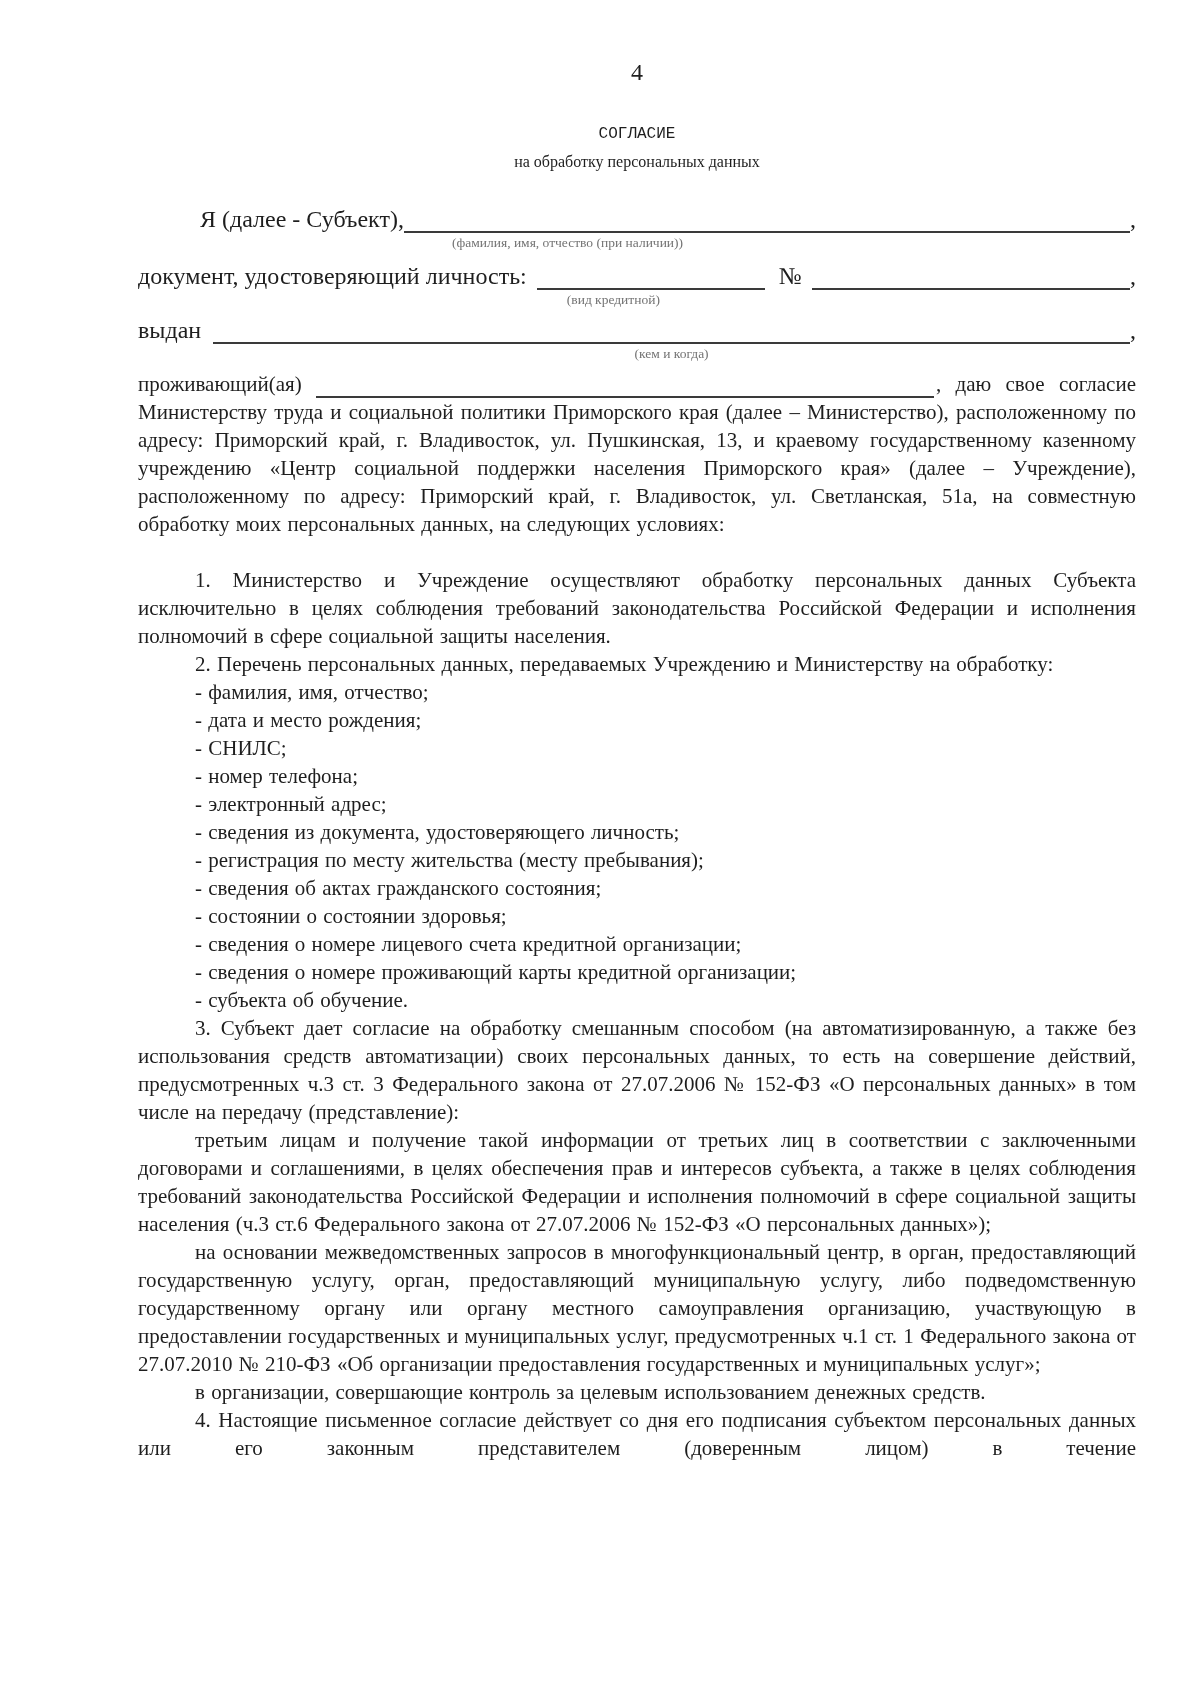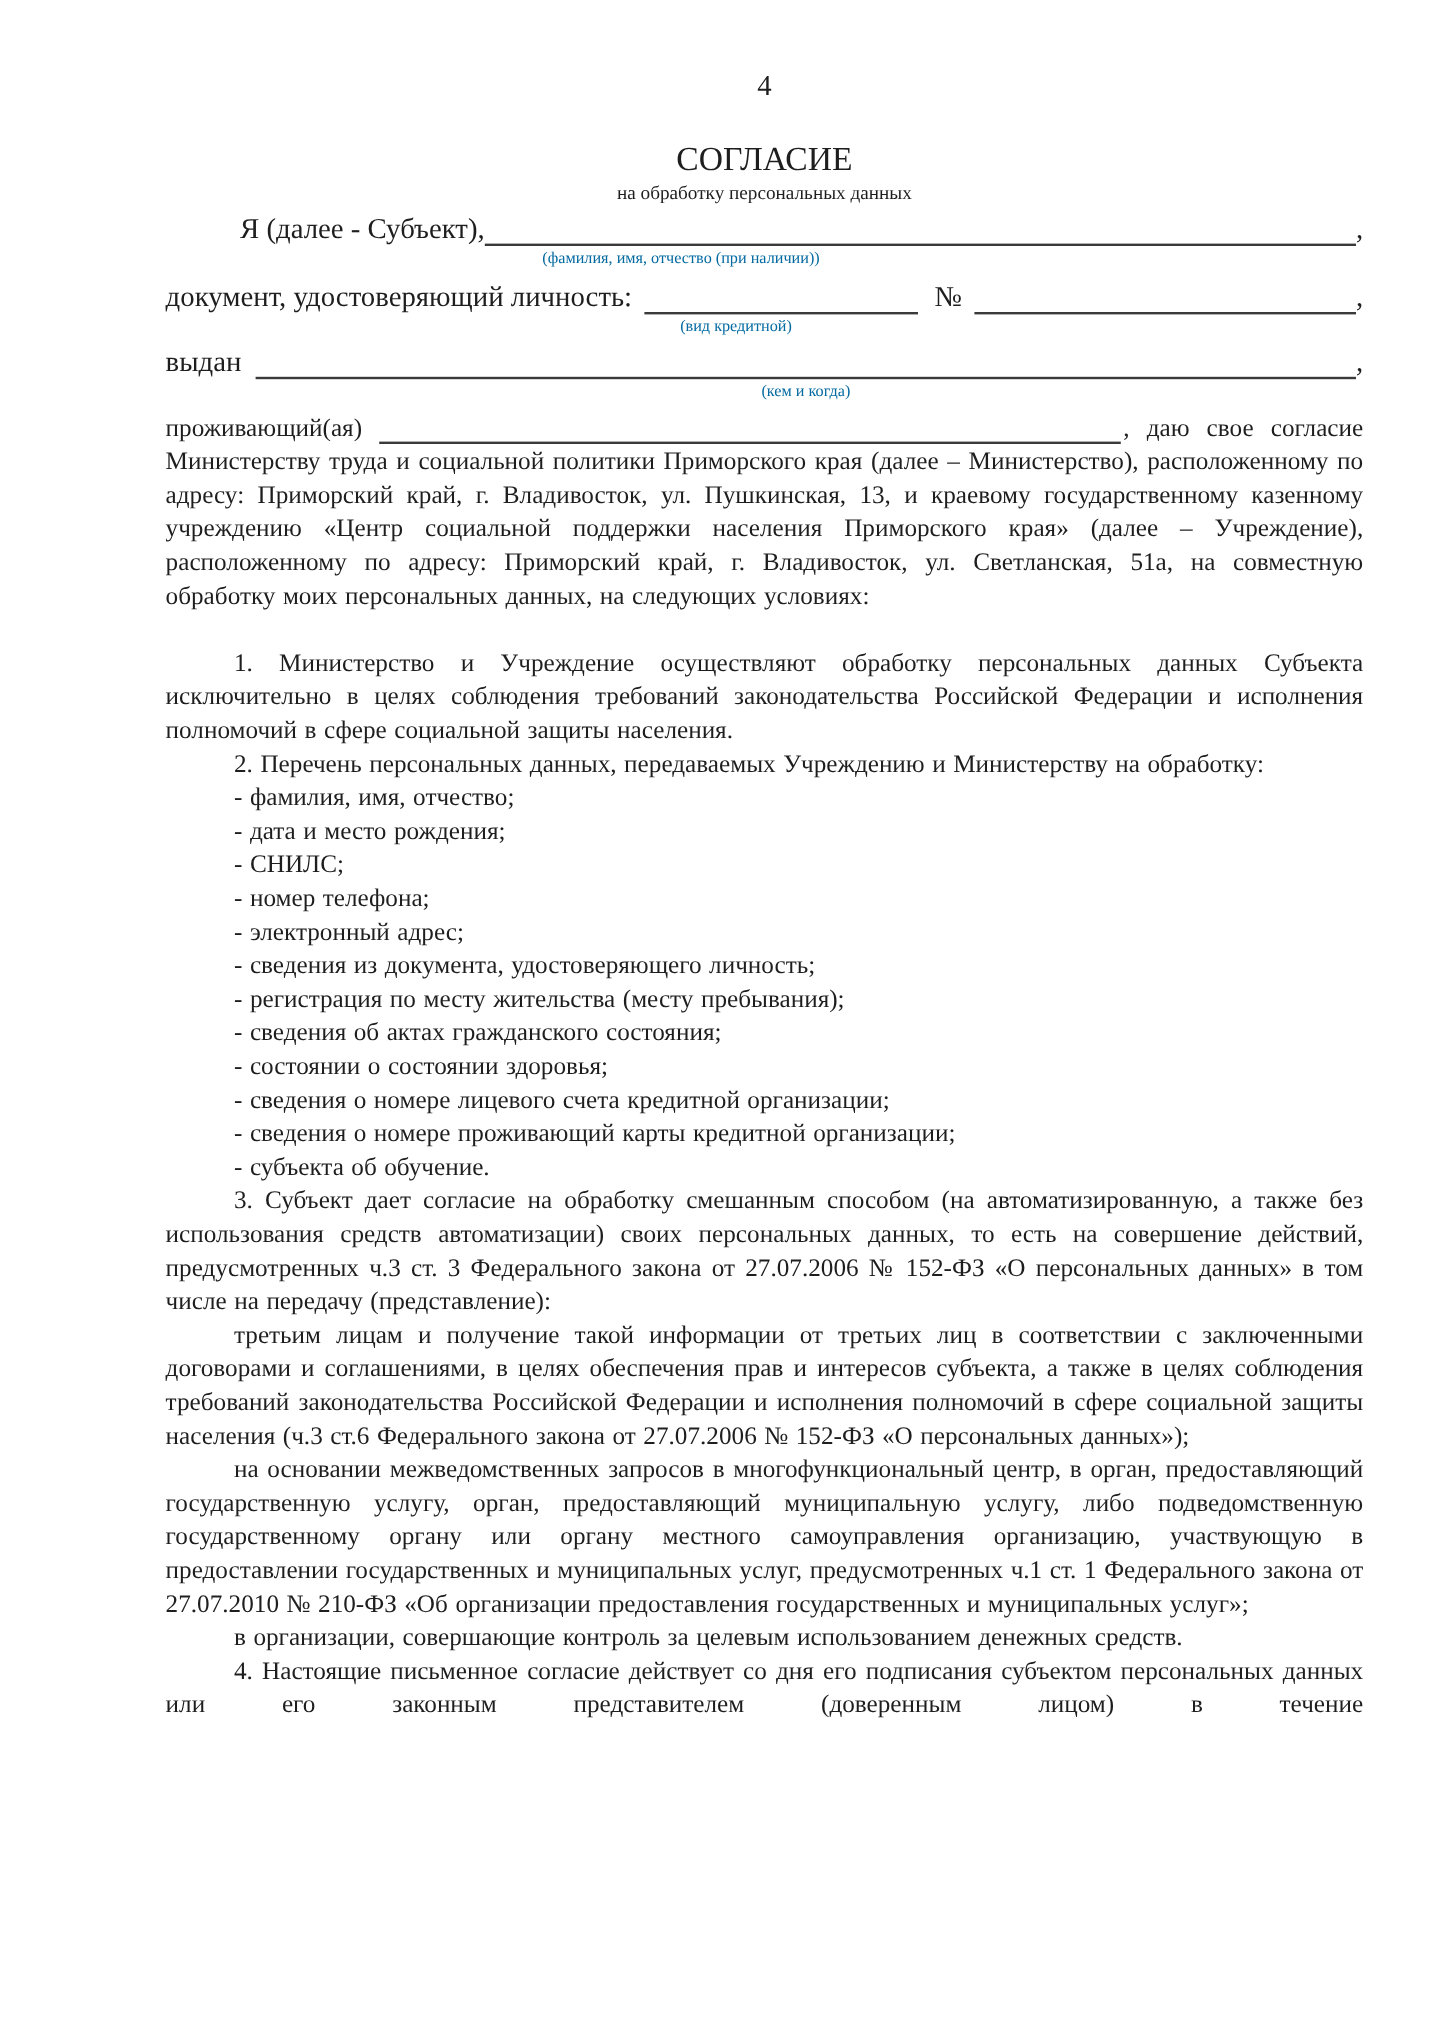--- a/index.html
+++ b/index.html
@@ -8,34 +8,34 @@
     width: 1200px;
     height: 1698px;
     background: #ffffff;
     box-sizing: border-box;
     padding: 58px 64px 0 138px;
     font-family: "Liberation Serif", serif;
     color: #1e1e1e;
     overflow: hidden;
   }
   .page-number { text-align: center; font-size: 24px; line-height: 28px; }
-  .doc-title   { text-align: center; font-size: 28px; line-height: 28px; margin-top: 34px; }
+  .doc-title   { text-align: center; font-size: 16px; line-height: 28px; margin-top: 34px; font-family: Liberation Mono, monospace; }
   .doc-subtitle{ text-align: center; font-size: 16px; line-height: 28px; }
 
   .form-row { display: flex; align-items: flex-start; font-size: 24px; line-height: 30px; white-space: nowrap; }
-  .row-subject { }
+  .row-subject { margin-top: 28px; }
   .row-doc     { margin-top: 8px; }
   .row-issued  { margin-top: 5px; }
   .fl-label { flex: 0 0 auto; }
   .first-indent { padding-left: 62px; }
   .fl-field { display: flex; flex-direction: column; min-width: 0; }
   .grow { flex: 1 1 auto; }
   .doc-type-field { flex: 0 0 228px; margin-left: 10px; }
   .fl-underline { height: 27px; border-bottom: 2px solid #3a3a3a; }
-  .fl-caption { font-size: 13.5px; line-height: 20px; color: #0369a1; text-align: center; white-space: nowrap; }
+  .fl-caption { font-size: 13.5px; line-height: 20px; color: #737373; text-align: center; white-space: nowrap; }
   .caption-left  { align-self: flex-start; margin-left: 48px; text-align: left; }
   .caption-left2 { align-self: flex-start; margin-left: 30px; text-align: left; }
   .numero { margin: 0 10px 0 14px; }
 
   .para { font-size: 21px; line-height: 28px; text-align: justify; margin: 0; word-spacing: 1px; }
   .intro-para { margin-top: 6px; }
   .inline-blank {
     display: inline-block; width: 618px; height: 24px;
     border-bottom: 2px solid #3a3a3a; vertical-align: bottom; margin-right: 2px;
   }

